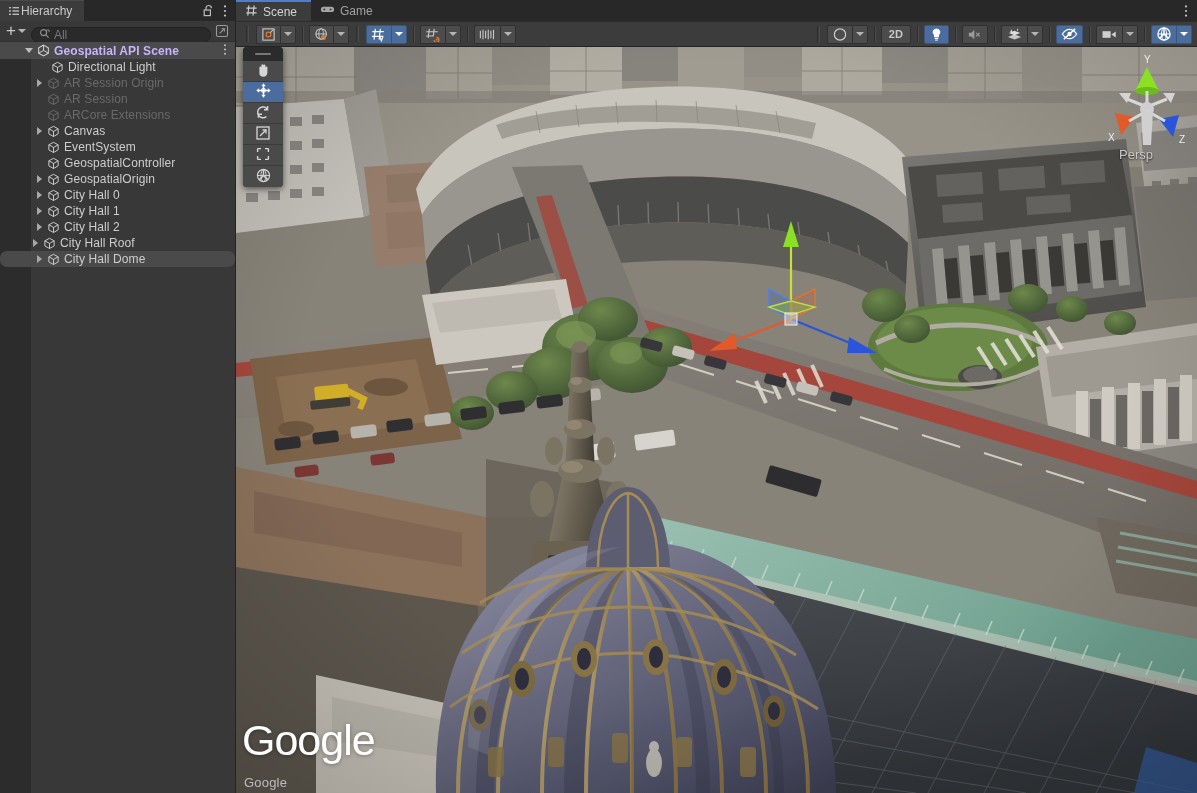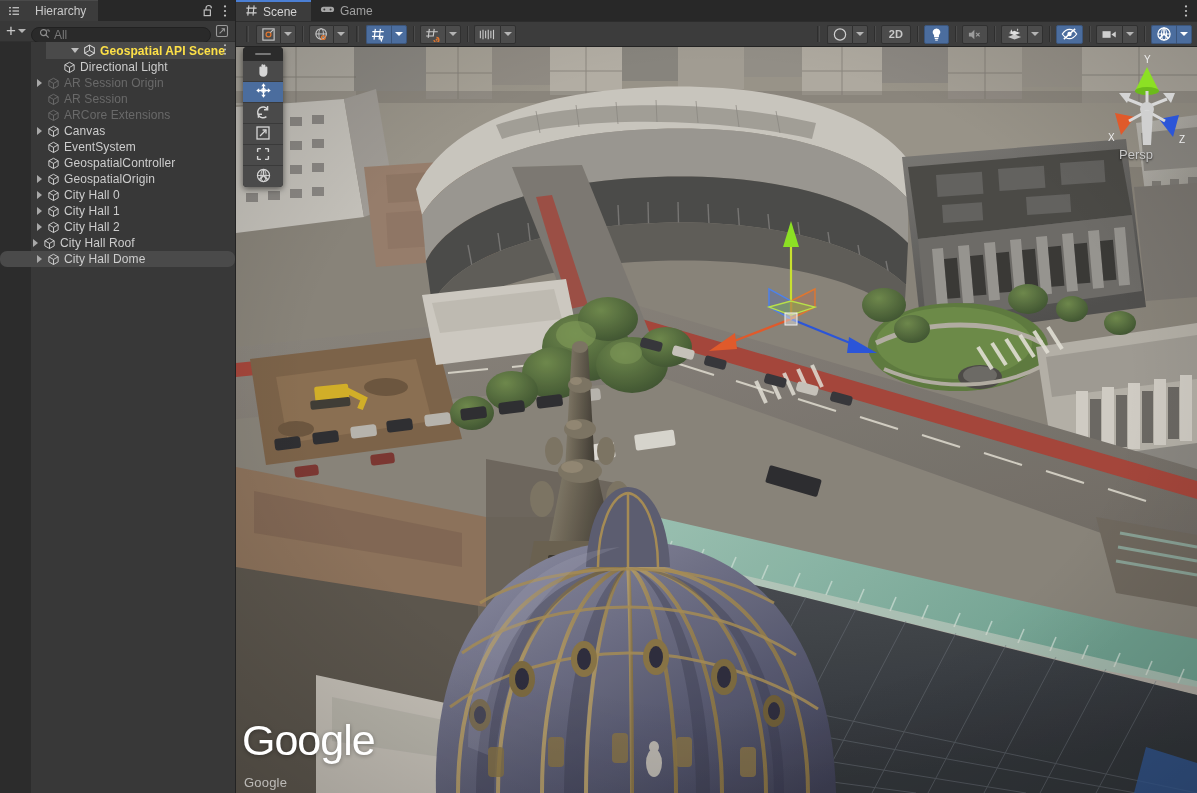--- a/index.html
+++ b/index.html
@@ -23,21 +23,21 @@
     border-right: 1px solid #232323;
   }
   .h-tabbar {
     height: 21px;
     background: #282828;
     display: flex; align-items: stretch;
     position: relative;
     flex: 0 0 auto;
   }
   .h-tab {
-    display: flex; align-items: center; gap: 15px;
+    display: flex; align-items: center; gap: 1px;
     padding: 0 12px 0 8px;
     background: #3c3c3c;
     height: 21px;
     border-top: 1px solid #4a4a4a;
     font-size: 12px;
     color: #c9c9c9;
   }
   .h-tab .tabicon { display: inline-flex; width: 12px; height: 12px; align-items: center; justify-content: center; }
   .h-tabspacer { flex: 1; }
   .h-tabicons { display: flex; align-items: center; gap: 9px; padding-right: 8px; }
@@ -87,21 +87,21 @@
 
   .row {
     position: relative;
     height: 16px;
     display: flex; align-items: center;
     font-size: 12px;
     color: #cdcdcd;
     white-space: nowrap;
     z-index: 2;
   }
-  .row.scene-root { background: #4a4a4a; color: #fde047; font-weight: bold; height: 17px; margin-left: 46px; }
+  .row.scene-root { background: #4a4a4a; color: #c4b5fd; font-weight: bold; height: 17px; }
   .row.selected { background: #4a4a4a; }
   .row.dimmed .lbl, .row.dimmed .cube { color: #7c7c7c; opacity: .72; }
   .tw {
     width: 14px; min-width: 14px; height: 16px;
     display: flex; align-items: center; justify-content: center;
   }
   .tri {
     width: 0; height: 0;
     border-top: 4px solid transparent;
     border-bottom: 4px solid transparent;
@@ -310,21 +310,21 @@
         <span class="row-menu">
           <svg width="4" height="13" viewBox="0 0 4 13">
             <circle cx="2" cy="2.2" r="1" fill="#c2c2c2"></circle>
             <circle cx="2" cy="6.5" r="1" fill="#c2c2c2"></circle>
             <circle cx="2" cy="10.8" r="1" fill="#c2c2c2"></circle>
           </svg>
         </span>
       </div>
 
       <div id="tree-rows">
-          <div class="row" style="padding-left: 48px;">
+          <div class="row" style="padding-left: 36px;">
             <span class="tw"></span>
             <span class="cube" style="color: rgb(205, 205, 205);">
               <svg width="13" height="13" viewBox="0 0 14 14">
       <path d="M7 1.4 L12 4.1 L12 9.6 L7 12.4 L2 9.6 L2 4.1 Z" fill="none" stroke="currentColor" stroke-width="1.05"></path>
       <path d="M2 4.1 L7 6.9 L12 4.1" fill="none" stroke="currentColor" stroke-width="1.05"></path>
       <path d="M7 6.9 L7 12.4" fill="none" stroke="currentColor" stroke-width="1.05"></path>
     </svg>
             </span>
             <span class="lbl">Directional Light</span>
           </div>

